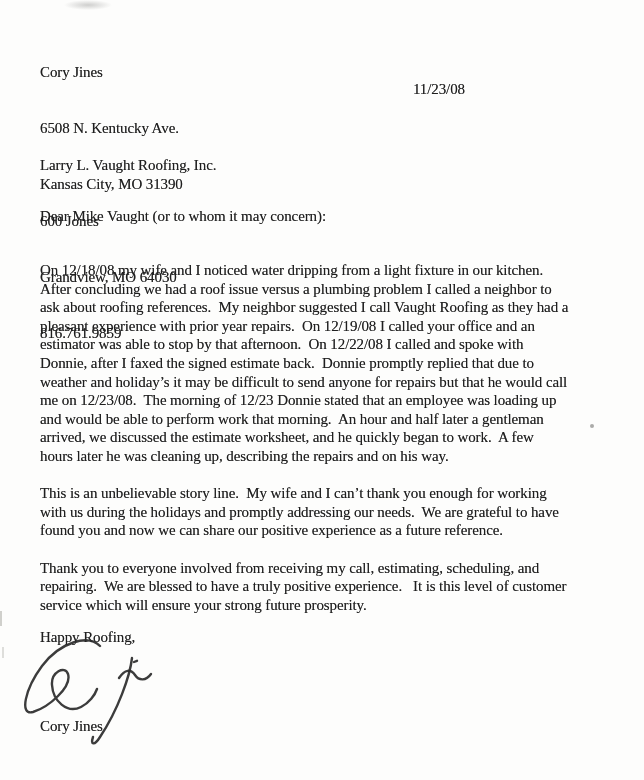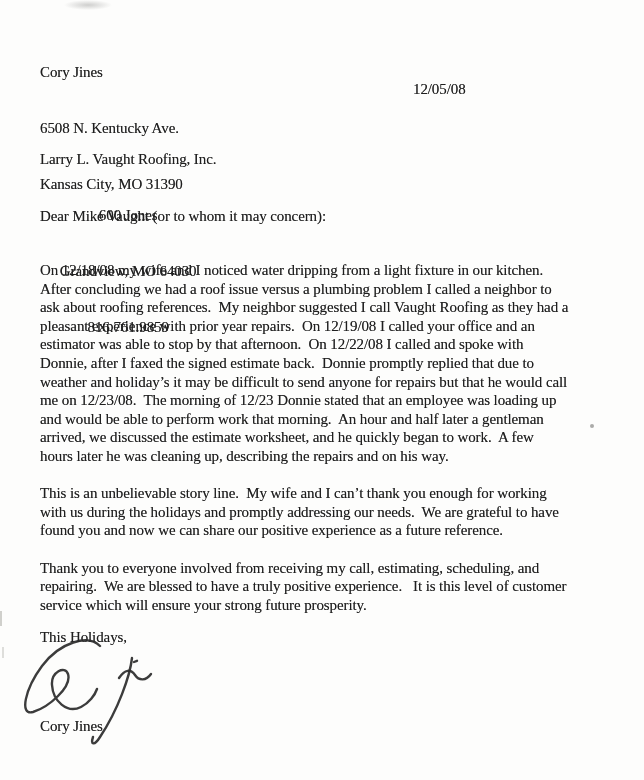--- a/index.html
+++ b/index.html
@@ -20,21 +20,21 @@
     letter-spacing:-0.1px;
     white-space:pre;
     text-shadow:0 0 0.5px rgba(25,25,25,0.55);
   }
   .block div { white-space:pre; }
   .paragraph + .paragraph { margin-top:18.6px;font-family:Liberation Serif, serif; }
   .line { white-space:pre; }
 
   .sender    { left:40px; top:26px;  }
   .date      { left:413px; top:80px; }
-  .recipient { left:40px; top:113px;text-align:center; }
+  .recipient { left:40px; top:119px; }
   .salutation{ left:40px; top:207px; }
   .body-text { left:40px; top:261px; }
   .valediction { left:40px; top:628px; }
   .signed-name { left:40px; top:717px; }
 
   .signature-svg {
     position:absolute;
     left:18px; top:636px;
     width:140px; height:122px;
     pointer-events:none;
@@ -54,34 +54,34 @@
 <body>
 
 <div class="page">
 
   <div class="txt sender block">
     <div>Cory Jines</div>
     <div>6508 N. Kentucky Ave.</div>
     <div>Kansas City, MO 31390</div>
   </div>
 
-  <div class="txt date">12/05/08</div>
+  <div class="txt date">11/23/08</div>
 
   <div class="txt recipient block">
     <div>Larry L. Vaught Roofing, Inc.</div>
     <div>600 Jones</div>
     <div>Grandview, MO 64030</div>
     <div>816.761.9859</div>
   </div>
 
   <div class="txt salutation">Dear Mike Vaught (or to whom it may concern):</div>
 
   <div class="txt body-text"><div class="paragraph"><div class="line">On 12/18/08 my wife and I noticed water dripping from a light fixture in our kitchen.</div><div class="line">After concluding we had a roof issue versus a plumbing problem I called a neighbor to</div><div class="line">ask about roofing references.  My neighbor suggested I call Vaught Roofing as they had a</div><div class="line">pleasant experience with prior year repairs.  On 12/19/08 I called your office and an</div><div class="line">estimator was able to stop by that afternoon.  On 12/22/08 I called and spoke with</div><div class="line">Donnie, after I faxed the signed estimate back.  Donnie promptly replied that due to</div><div class="line">weather and holiday’s it may be difficult to send anyone for repairs but that he would call</div><div class="line">me on 12/23/08.  The morning of 12/23 Donnie stated that an employee was loading up</div><div class="line">and would be able to perform work that morning.  An hour and half later a gentleman</div><div class="line">arrived, we discussed the estimate worksheet, and he quickly began to work.  A few</div><div class="line">hours later he was cleaning up, describing the repairs and on his way.</div></div><div class="paragraph"><div class="line">This is an unbelievable story line.  My wife and I can’t thank you enough for working</div><div class="line">with us during the holidays and promptly addressing our needs.  We are grateful to have</div><div class="line">found you and now we can share our positive experience as a future reference.</div></div><div class="paragraph"><div class="line">Thank you to everyone involved from receiving my call, estimating, scheduling, and</div><div class="line">repairing.  We are blessed to have a truly positive experience.   It is this level of customer</div><div class="line">service which will ensure your strong future prosperity.</div></div></div>
 
-  <div class="txt valediction">This Holidays,</div>
+  <div class="txt valediction">Happy Roofing,</div>
 
   <svg class="signature-svg" viewBox="0 0 140 122" aria-hidden="true">
     <path d="M 82,10 C 70,-2 42,6 24,30 C 7,53 1,80 15,76 C 31,71 54,51 50,38 C 47,29 33,36 34,49 C 35,65 49,78 63,71 C 71,67 77,59 79,53"></path>
     <path d="M 114,22 C 112,40 100,74 82,101 C 77,109 72,110 75,101"></path>
     <path d="M 101,42 C 107,33 113,33 117,39 C 121,45 128,45 133,38"></path>
     <path d="M 116,26 l 3,-1.2"></path>
   </svg>
 
   <div class="txt signed-name">Cory Jines</div>
 

